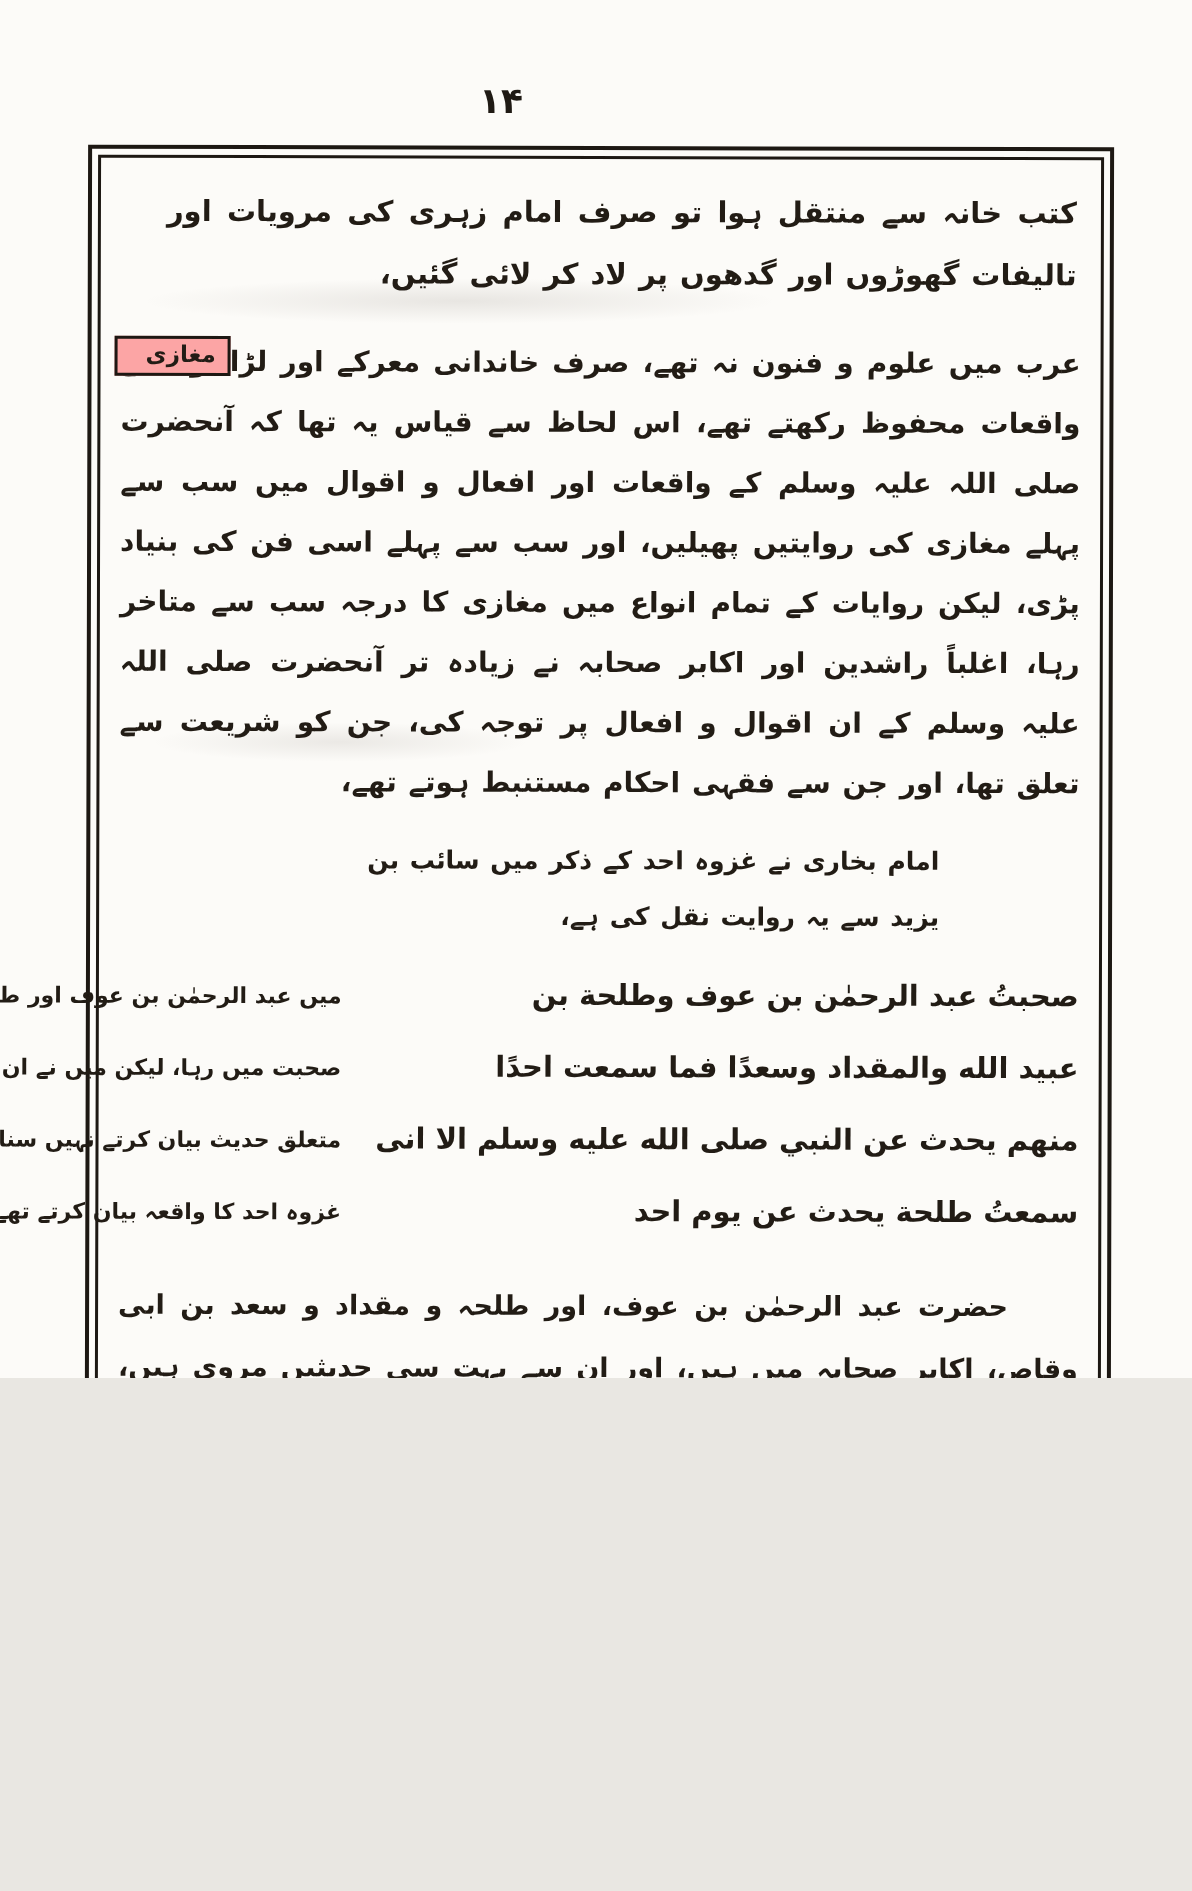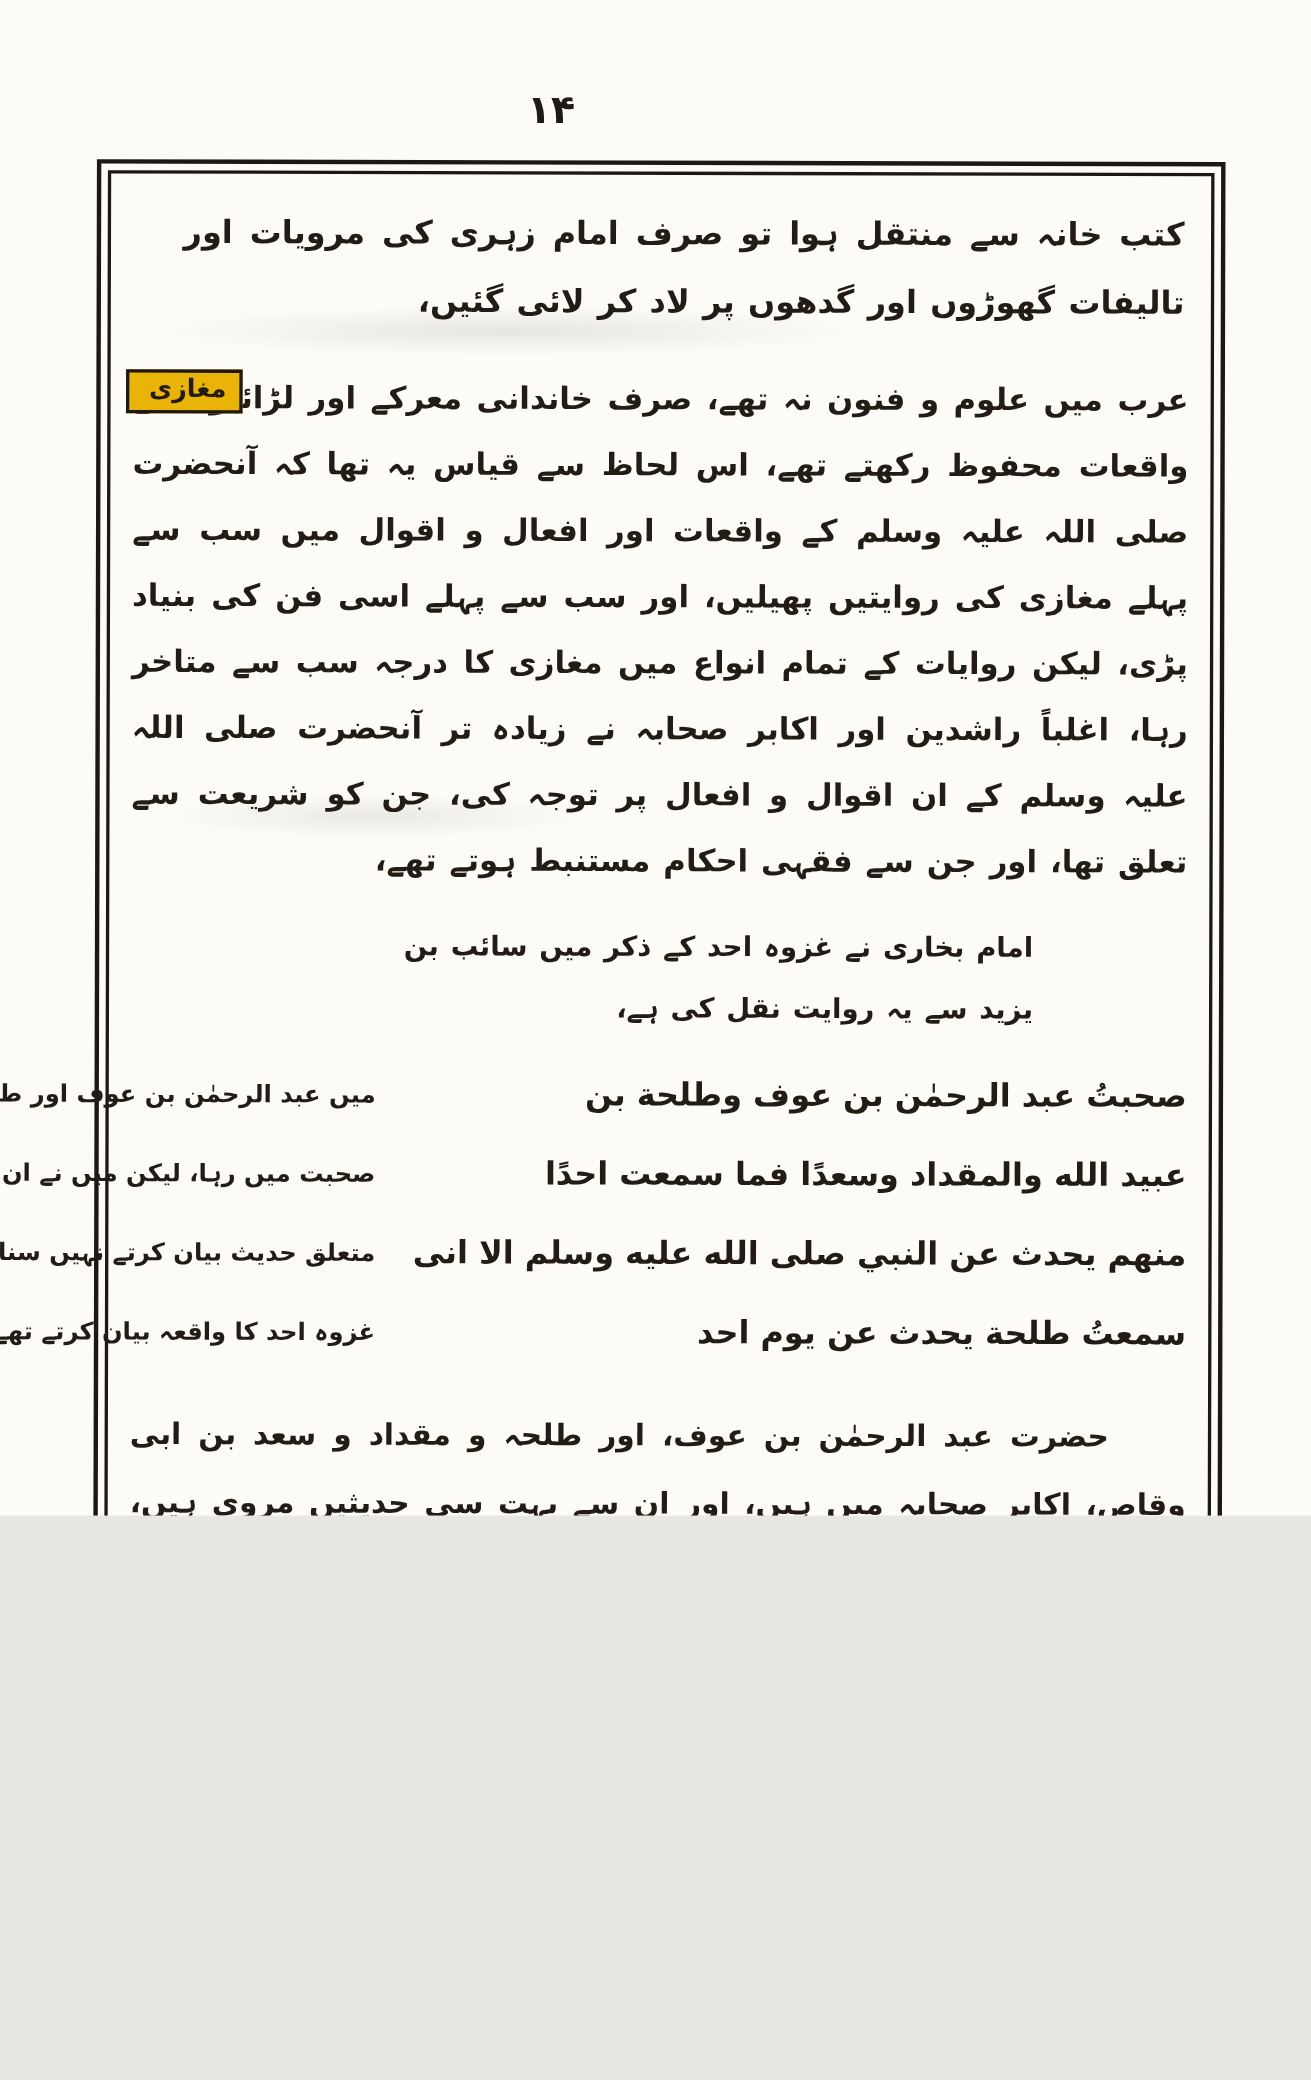--- a/index.html
+++ b/index.html
@@ -63,24 +63,24 @@
   }
   .maghazi-wrap {
     position: relative;
     margin-top: 28px;
   }
   .margin-label {
     position: absolute;
     left: -6px;
     top: 4px;
     border: 3px solid #1d1813;
-    padding: 2px 12px 6px 18px;
+    padding: 2px 12px 6px 28px;
     font-size: 23px;
     font-weight: 700;
-    background: #eab308;
+    background: #fca5a5;
   }
   .para-maghazi {
     font-size: 28px;
     line-height: 60px;
     letter-spacing: 0.5px;
   }
   .para-bukhari {
     margin-top: 20px;
     padding-right: 140px;
     padding-left: 210px;

